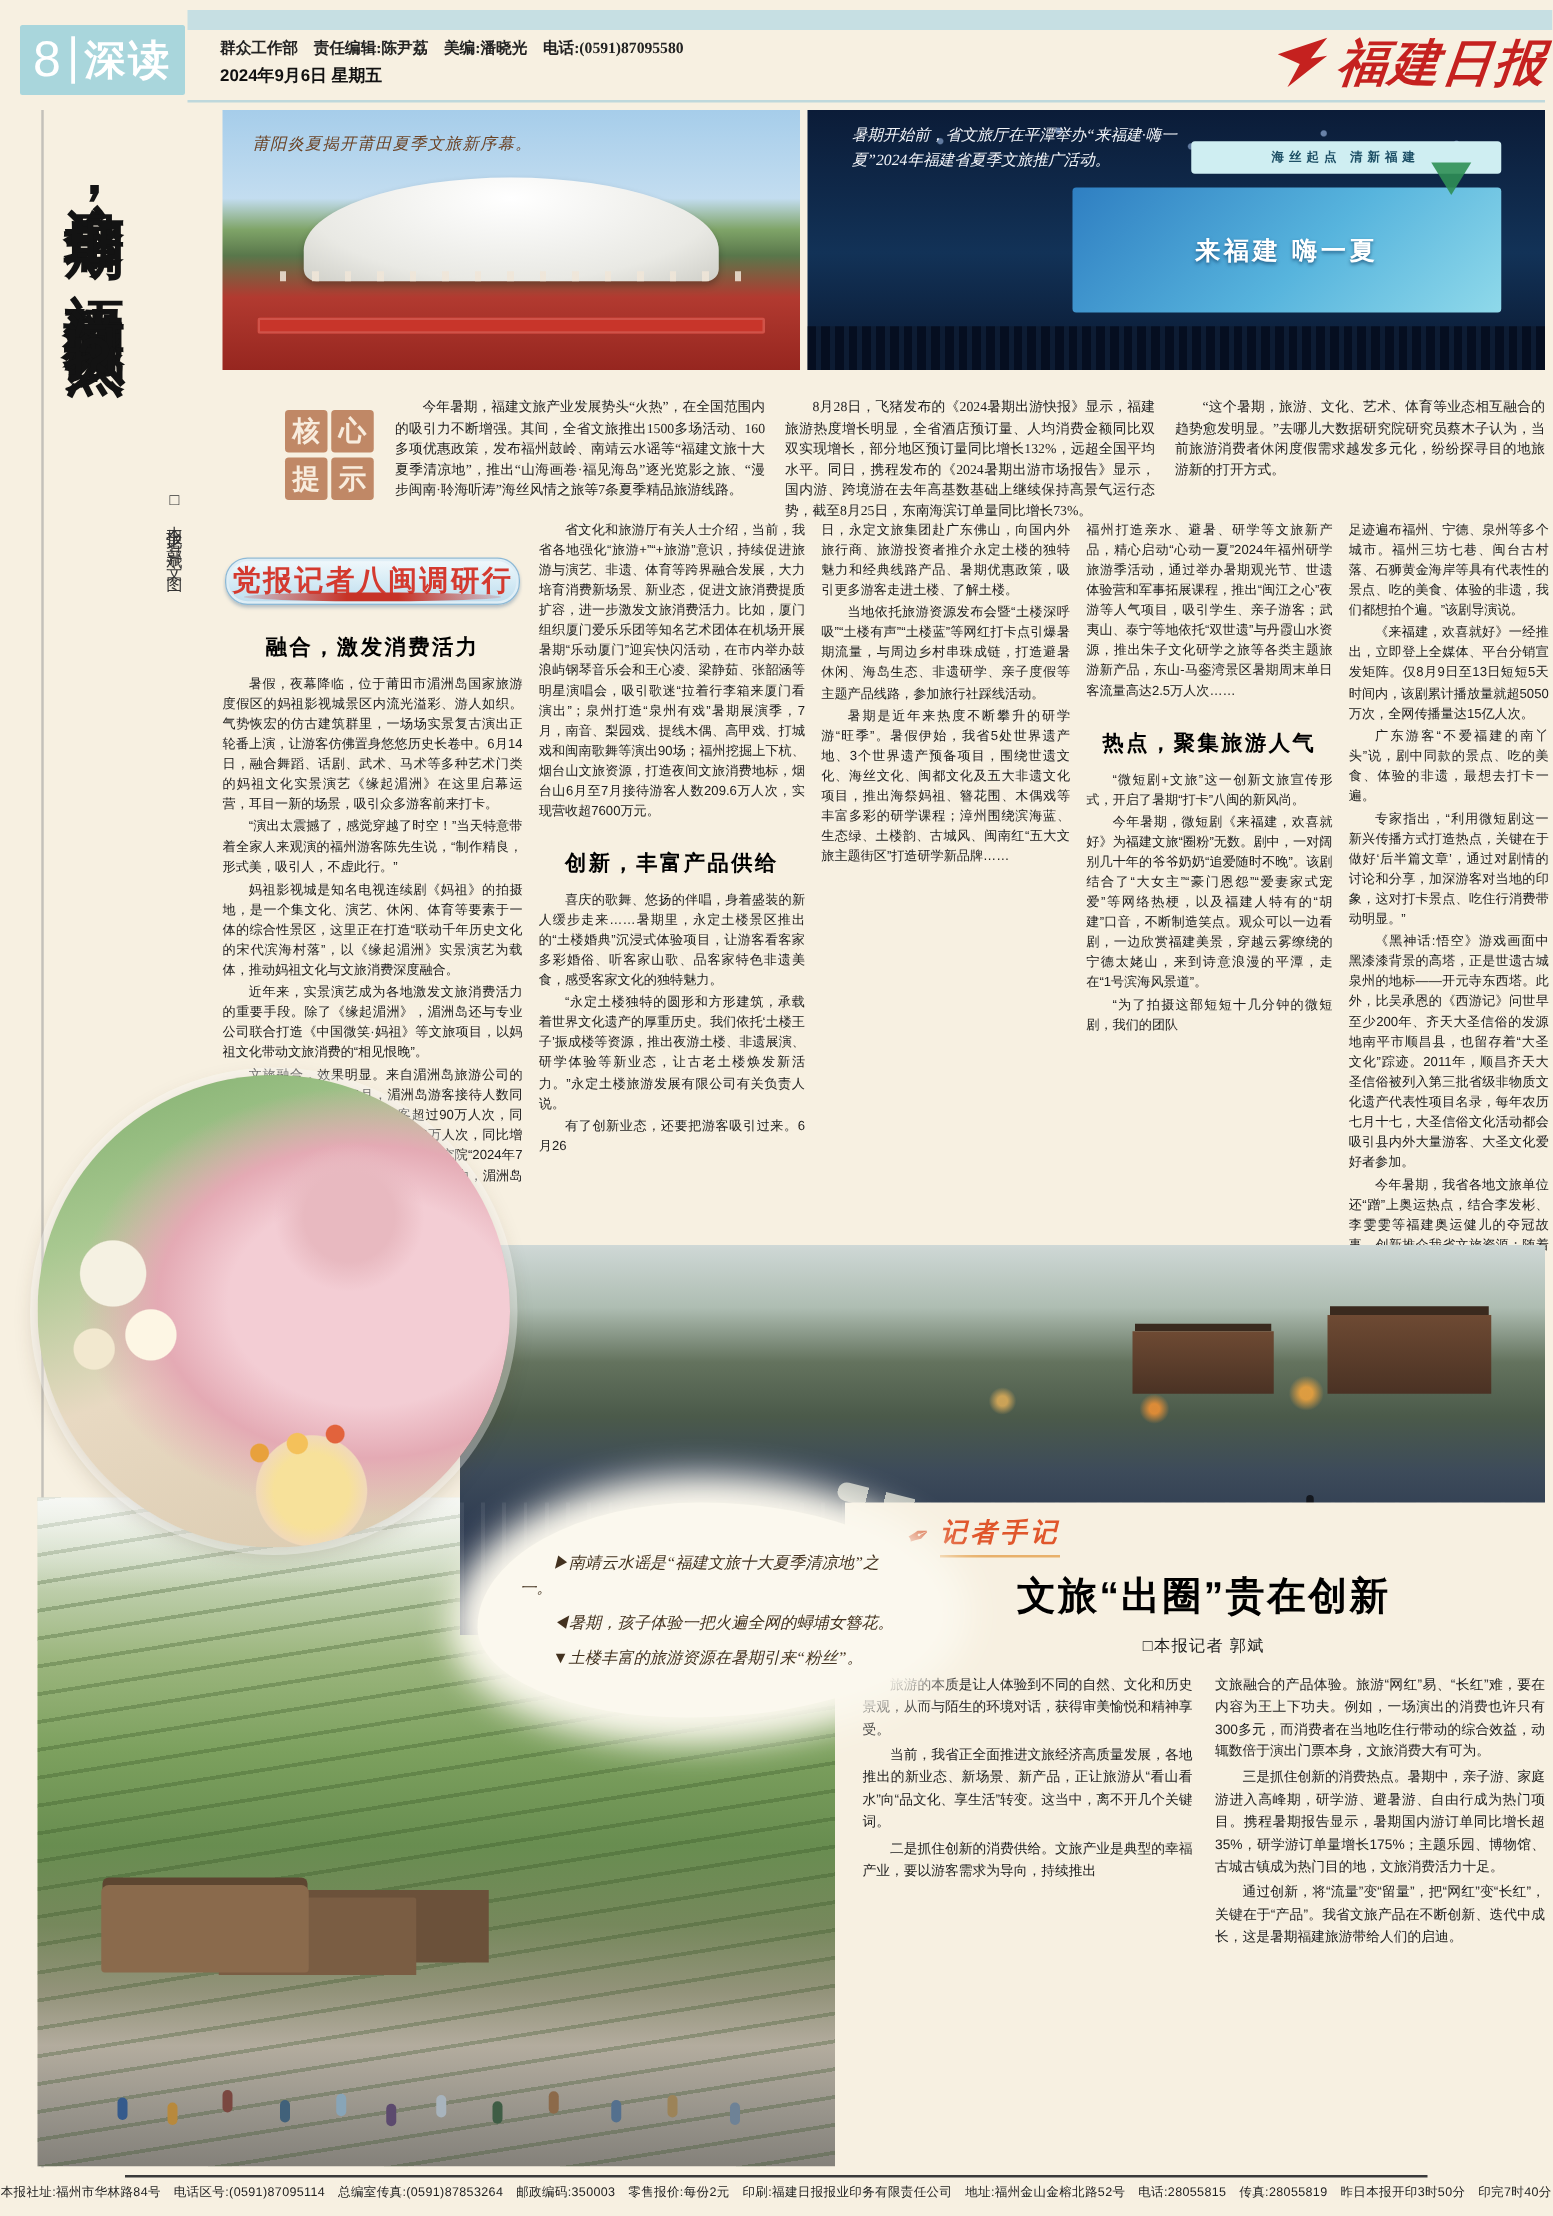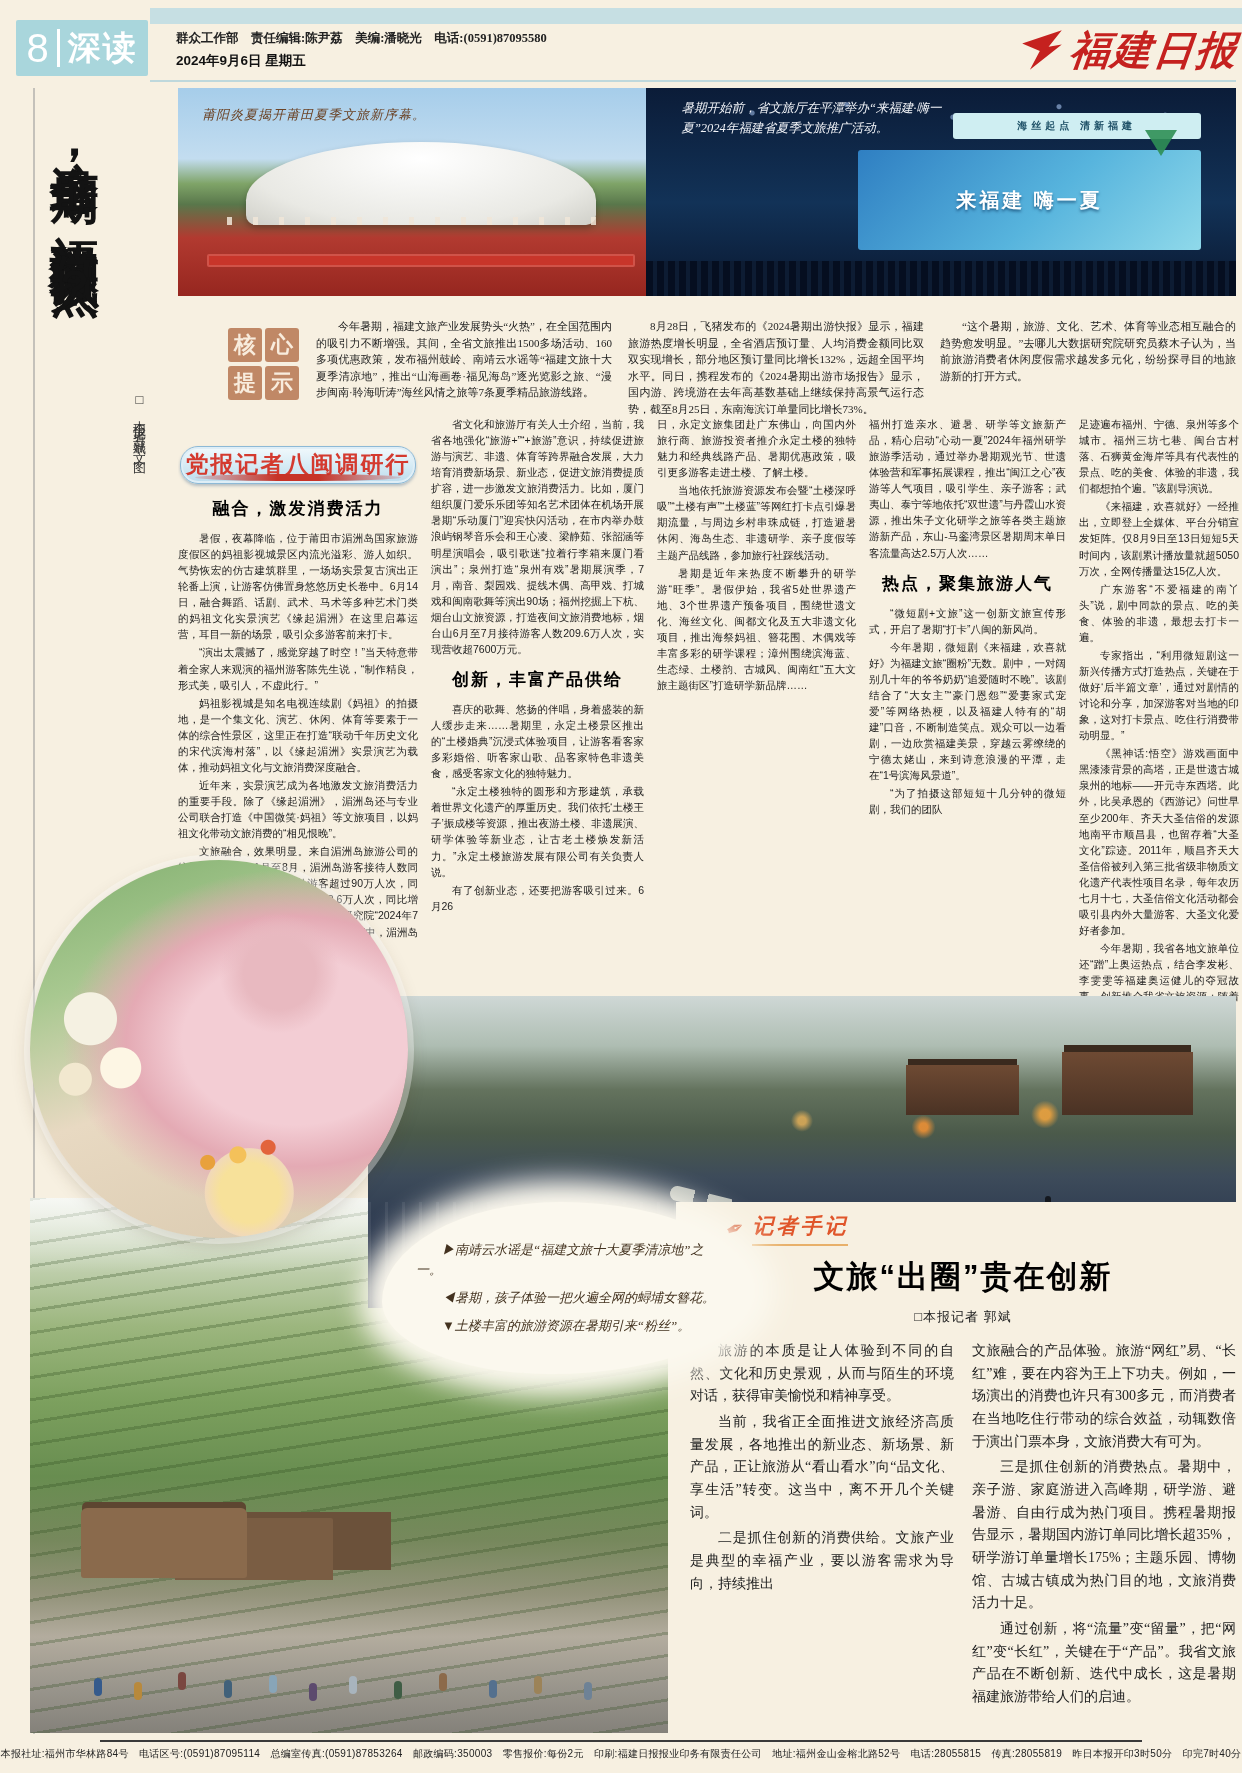--- a/index.html
+++ b/index.html
@@ -24,21 +24,21 @@
   .leftline{left:33px;top:88px;width:2px;height:1646px;background:#9a9a9a;opacity:.55;}
 
   
   .headline{left:44px;top:122px;height:748px;writing-mode:vertical-rl;
       font-size:49px;font-weight:900;letter-spacing:5px;color:#131313;line-height:1.25;}
   .hbyline{left:130px;top:392px;writing-mode:vertical-rl;font-size:13px;color:#333;letter-spacing:3px;}
 
   
   .photo{overflow:hidden;}
   .photoTL{left:178px;top:88px;width:462px;height:208px;
-      background:linear-gradient(180deg,#a6cdea 0%,#c3ddf0 34%,#7fa468 46%,#59774b 56%,#b23a30 72%,#96261f 100%);padding-left:24px;}
+      background:linear-gradient(180deg,#a6cdea 0%,#c3ddf0 34%,#7fa468 46%,#59774b 56%,#b23a30 72%,#96261f 100%);}
   .photoTL .stage{position:absolute;left:14%;top:26%;width:72%;height:40%;background:radial-gradient(ellipse at 50% 20%,#ffffff 0%,#e9e9e4 70%,#cfcfc8 100%);
       border-radius:50% 50% 10px 10px / 70% 70% 10px 10px;box-shadow:0 3px 6px rgba(0,0,0,.25);}
   .photoTL .perf{position:absolute;left:10%;top:62%;width:80%;height:8px;
       background:repeating-linear-gradient(90deg,#f0e6d8 0 5px,transparent 5px 26px);opacity:.85;}
   .photoTL .front{position:absolute;left:6%;bottom:14%;width:88%;height:13px;background:#c8352a;border-radius:2px;
       box-shadow:0 0 0 2px rgba(255,255,255,.15) inset;}
   .photoTL .cap{position:absolute;left:24px;top:18px;font-size:13px;color:#6b4326;font-family:"Liberation Serif",serif;font-style:italic;letter-spacing:1px;}
   .photoTR{left:646px;top:88px;width:590px;height:208px;background:
       radial-gradient(circle at 18% 12%,rgba(180,210,255,.5) 0 2px,transparent 3px),
       radial-gradient(circle at 34% 8%,rgba(180,210,255,.55) 0 2px,transparent 3px),
@@ -77,21 +77,21 @@
   .c4{width:197px;flex:none;}
   .c5{width:160px;flex:none;}
   .col p{margin:0 0 2px;text-indent:2em;}
   .banner{margin:30px 2px 12px;height:36px;border-radius:18px;position:relative;
       background:linear-gradient(180deg,#f2f9fc 0%,#d9edf6 45%,#bcdcee 100%);
       border:1px solid #8db9d6;box-shadow:0 0 0 2px #dfeef6 inset,0 2px 3px rgba(60,100,140,.35);
       display:flex;align-items:center;justify-content:center;}
   .banner .btxt{color:#d43a2f;font-size:23px;font-weight:900;letter-spacing:2px;}
   .banner::after{content:"";position:absolute;left:6%;bottom:2px;width:88%;height:7px;border-radius:50%;
       background:linear-gradient(90deg,rgba(200,40,40,.15),#c73327 40%,#c73327 60%,rgba(200,40,40,.15));}
-  .subhead{font-size:17px;font-weight:900;text-align:center;letter-spacing:2px;color:#000;margin:10px 0 8px;}
+  .subhead{font-size:17px;font-weight:900;text-align:center;letter-spacing:2px;color:#000;margin:21px 0 8px;}
 
   
   .photoCircle{left:30px;top:860px;width:378px;height:378px;border-radius:50%;z-index:5;
       background:
         radial-gradient(circle at 16% 42%,#f5f1e2 0 26px,transparent 27px),
         radial-gradient(circle at 24% 55%,#fdf6e4 0 20px,transparent 21px),
         radial-gradient(circle at 12% 58%,#f2e8cf 0 16px,transparent 17px),
         radial-gradient(circle at 55% 78%,#f4c15a 0 8px,transparent 9px),
         radial-gradient(circle at 63% 76%,#e2633c 0 7px,transparent 8px),
         radial-gradient(circle at 47% 80%,#e8a13c 0 7px,transparent 8px),
@@ -132,21 +132,21 @@
 
   
   .notes{left:676px;top:1202px;width:560px;height:531px;z-index:4;background:#f7f0e1;padding:10px 0 0 14px;box-sizing:border-box;}
   .notes-badge{display:flex;align-items:center;gap:8px;margin-left:36px;}
   .notes-badge .pen{font-size:22px;color:#d24a1e;transform:rotate(-24deg);}
   .notes-badge .btx{font-size:21px;font-weight:900;color:#e0562b;font-style:italic;letter-spacing:3px;
       border-bottom:2px solid #e8b06a;padding-bottom:4px;}
   .notes-title{text-align:center;font-size:31px;font-weight:900;color:#000;letter-spacing:2px;margin-top:10px;}
   .notes-byline{text-align:center;font-size:13px;color:#222;margin-top:10px;letter-spacing:1px;}
   .notes-cols{display:flex;gap:18px;margin-top:14px;height:396px;overflow:hidden;}
-  .notes-col{flex:1;font-size:14px;line-height:1.62;text-align:justify;color:#222;font-family:Liberation Serif, serif;overflow:hidden;}
+  .notes-col{flex:1;font-size:11px;line-height:1.62;text-align:justify;color:#222;font-family:Liberation Sans, sans-serif;overflow:hidden;}
   .notes-col p{margin:0 0 3px;text-indent:2em;}
 
   
   .footrule{left:100px;top:1740px;width:1042px;height:2px;background:#3a3a3a;}
   .footer{left:0;top:1747px;width:1242px;text-align:center;font-size:10px;color:#222;letter-spacing:.3px;}
 </style>
 </head>
 <body>
 
 <div class="abs topstrip"></div>

